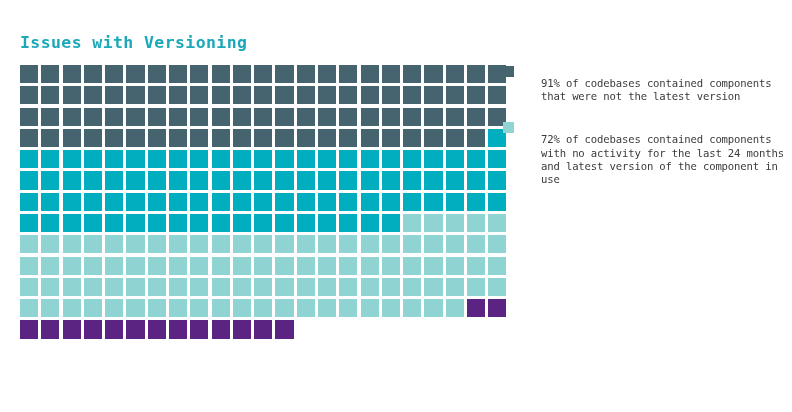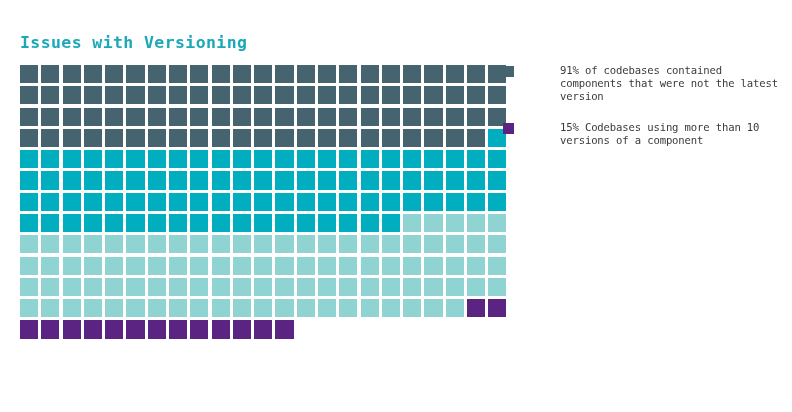--- a/index.html
+++ b/index.html
@@ -63,20 +63,21 @@
 
   
   .legend {
     position: absolute;
     left: 503px;
     top: 64px;
     width: 285px;
   }
   .legend-item {
     display: flex;
+    flex-direction: column;
     align-items: flex-start;
     margin-bottom: 17px;
     justify-content: flex-end;
   }
   .legend-swatch {
     width: 11px;
     height: 11px;
     flex: 0 0 11px;
     margin-top: 2px;
     margin-right: 8px;
@@ -415,18 +416,18 @@
         <div class="cell c-purple"></div>
       </div>
     </div>
 
   <div class="legend">
       <div class="legend-item">
         <span class="legend-swatch" style="background: rgb(70, 100, 111);"></span>
         <span class="legend-text">91% of codebases contained components that were not the latest version</span>
       </div>
       <div class="legend-item">
-        <span class="legend-swatch" style="background: rgb(91, 36, 130);"></span>
-        <span class="legend-text">15% Codebases using more than 10 versions of a component</span>
+        <span class="legend-swatch" style="background: rgb(143, 211, 210);"></span>
+        <span class="legend-text">72% of codebases contained components with no activity for the last 24 months and latest version of the component in use</span>
       </div>
     </div>
 
 </div>
 
 </body></html>

